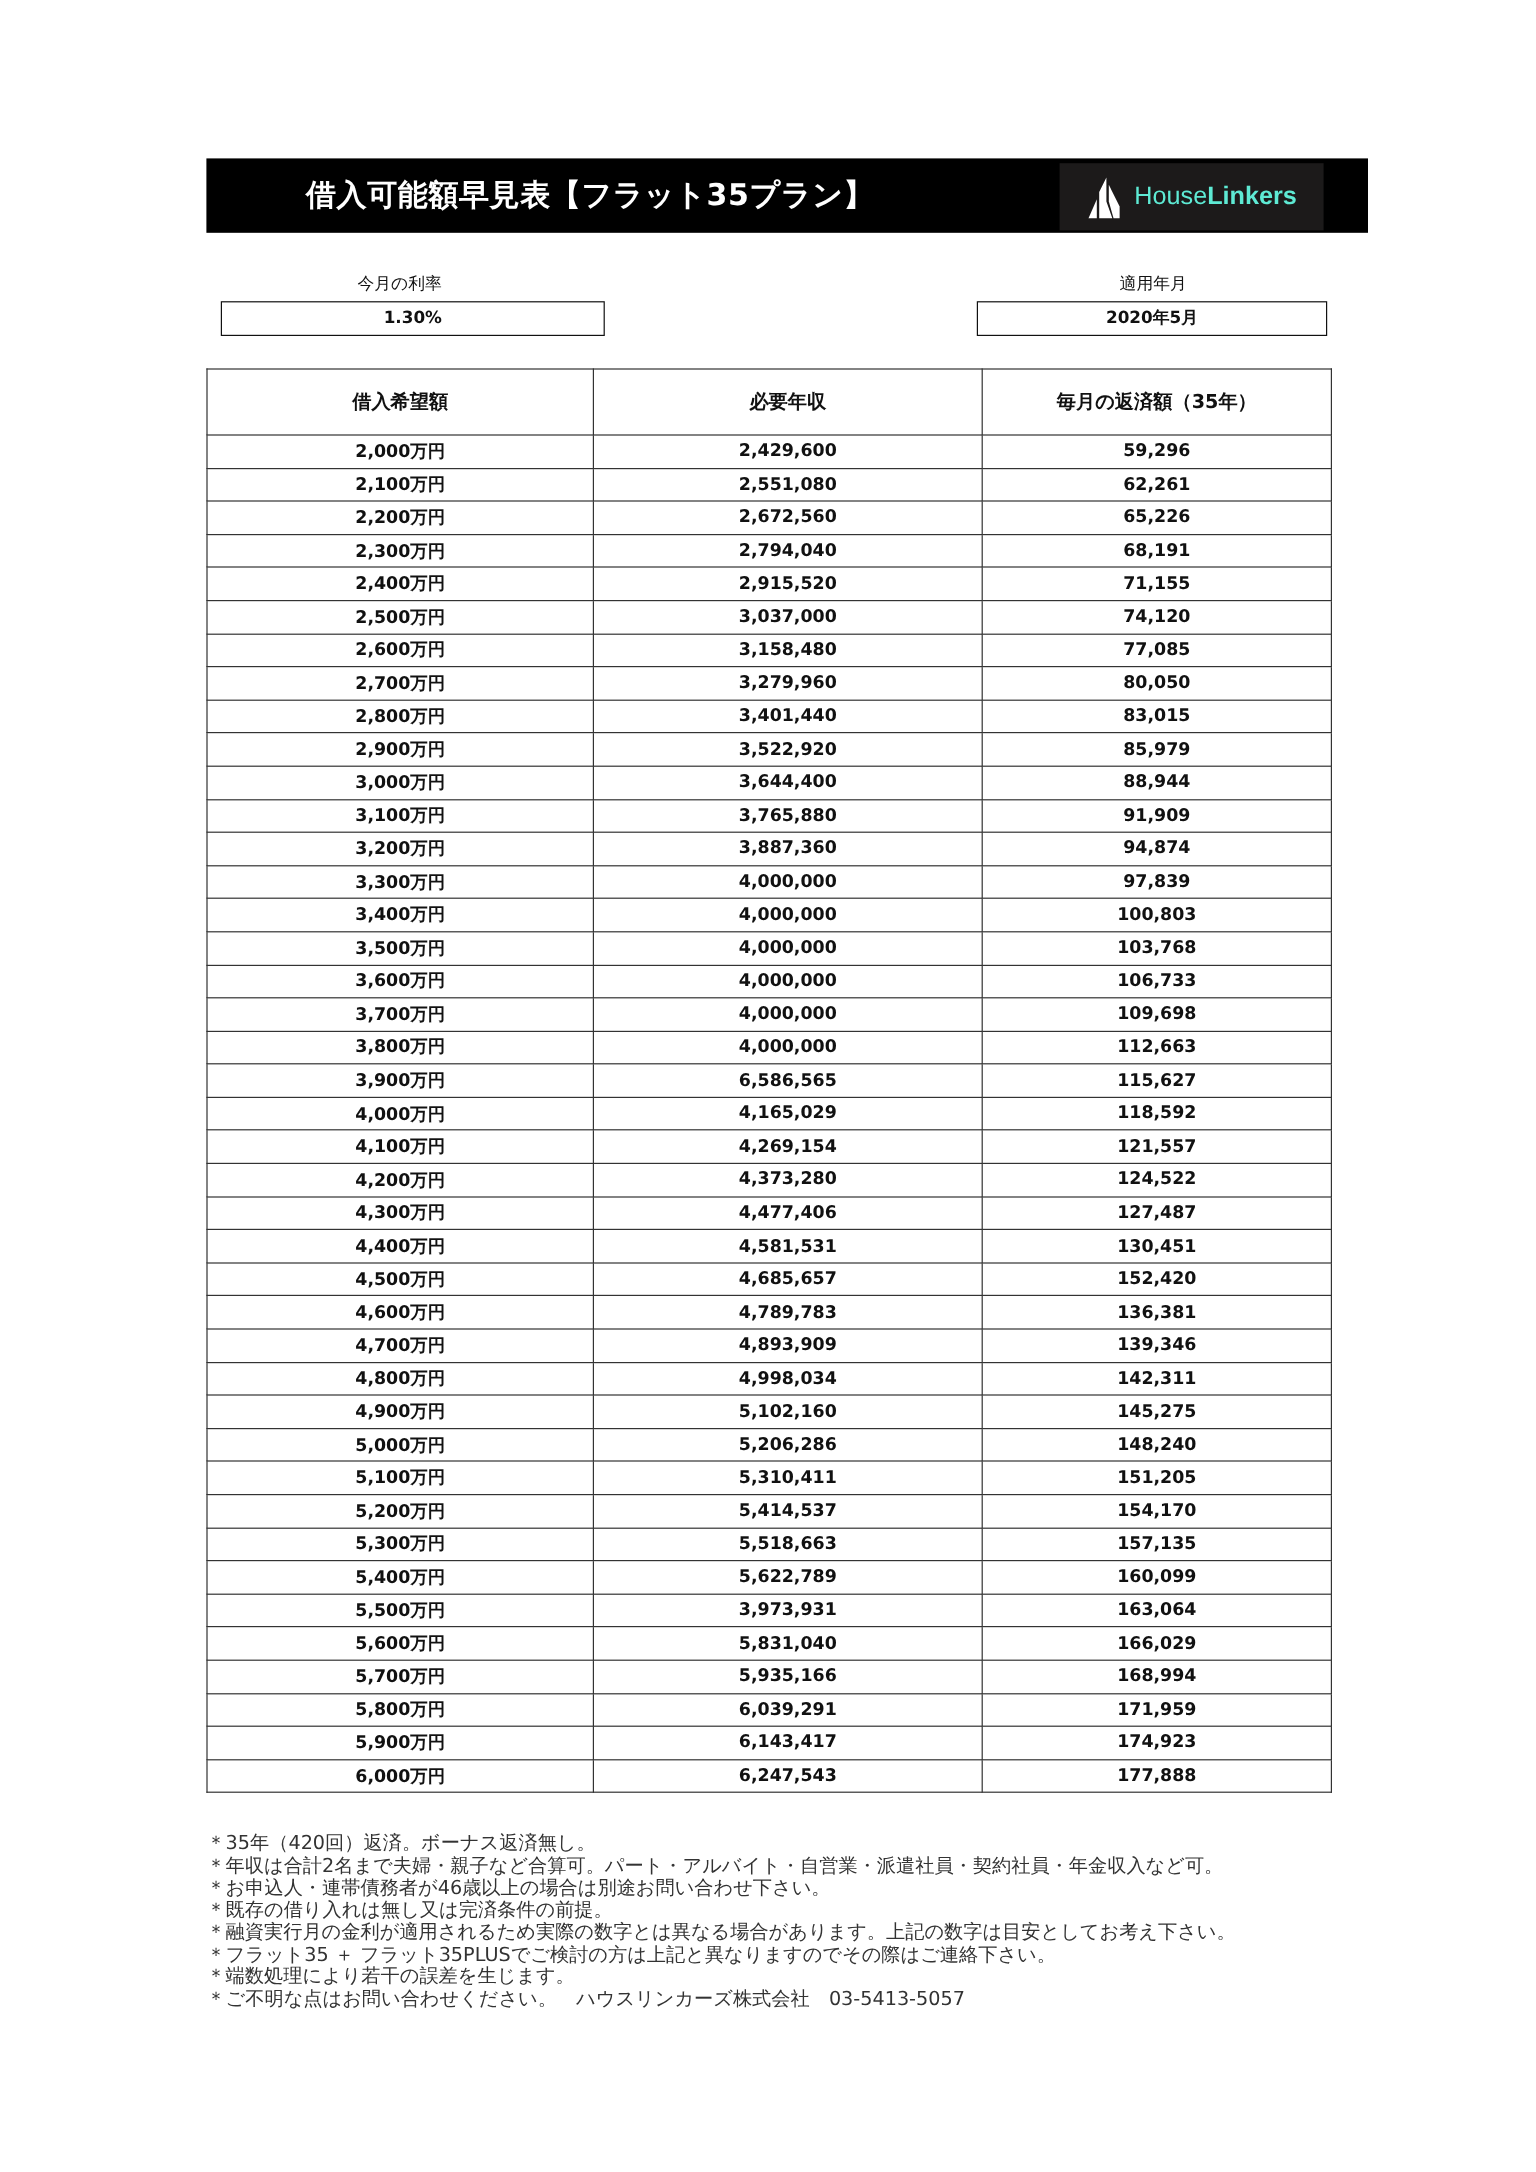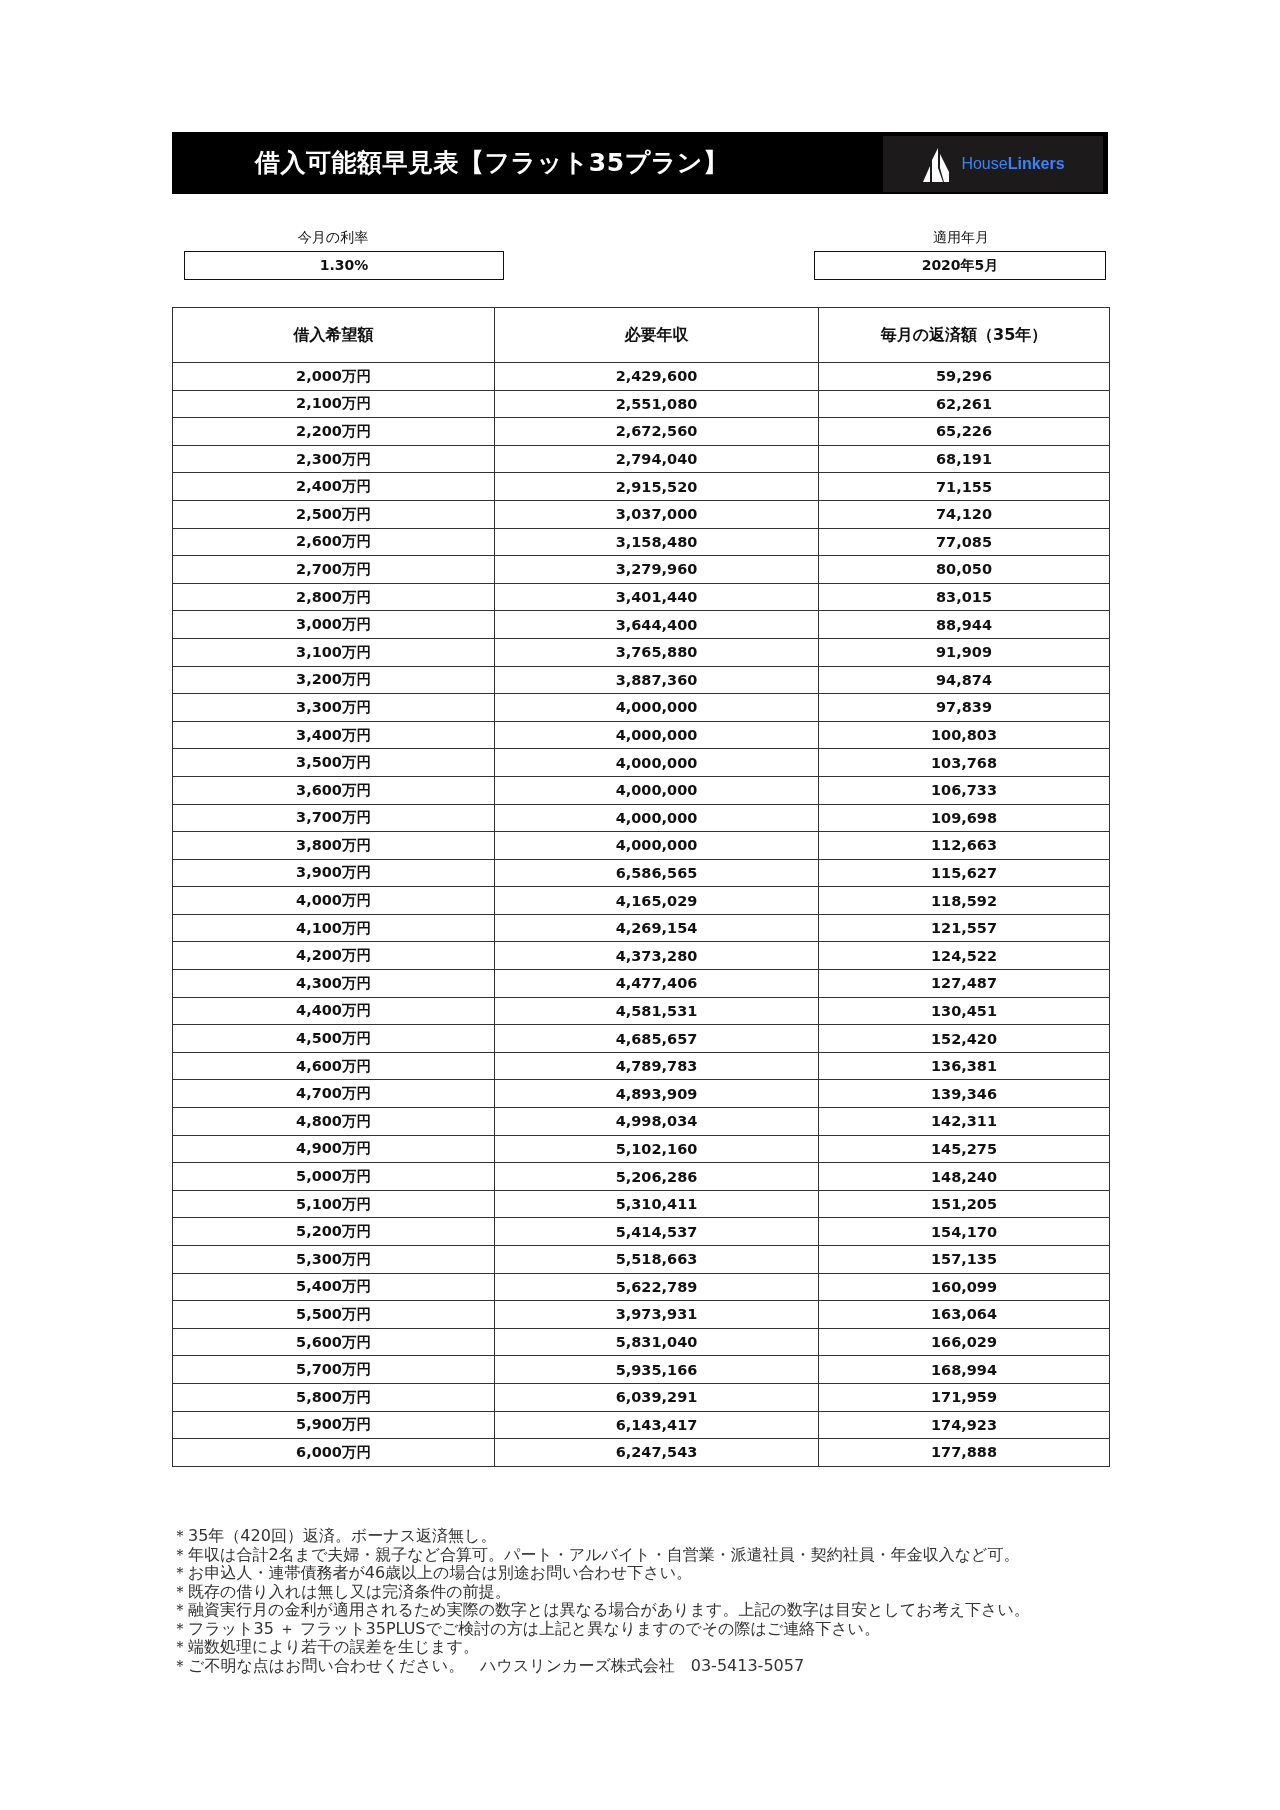--- a/index.html
+++ b/index.html
@@ -1,25 +1,25 @@
 <!DOCTYPE html>
 <html><head>
 <meta charset="utf-8">
 <style>
   html, body { margin: 0; padding: 0; background: #ffffff; }
   body { width: 1280px; height: 1810px; position: relative; overflow: hidden;
          font-family: "DejaVu Sans", "Liberation Sans", sans-serif; color: #111; }
   .header { position: absolute; left: 172px; top: 132px; width: 936px; height: 62px;
-            background: #000; }
+            background: #000; padding-left: 32px; }
   .header .title { position: absolute; left: 83px; top: 0; height: 62px; line-height: 62px;
             color: #fff; font-size: 25px; font-weight: bold; letter-spacing: 0.5px; white-space: nowrap; }
   .logo { position: absolute; left: 711px; top: 4px; width: 220px; height: 56px; background: #1c1a1a;
           display: flex; align-items: center; justify-content: center; gap: 10px; }
   .logo svg { width: 30px; height: 36px; display: block; }
-  .logo .brand { color: #3b82f6; font-family: "Liberation Sans", sans-serif; font-size: 16px; white-space: nowrap; }
+  .logo .brand { color: #5eead4; font-family: "Liberation Sans", sans-serif; font-size: 21px; white-space: nowrap; }
   .logo .brand b { font-weight: bold; }
   .field-label { position: absolute; top: 227px; height: 20px; line-height: 20px; text-align: center;
                  font-size: 14px; font-weight: normal; }
   .field-box { position: absolute; top: 251px; height: 27px; line-height: 27px; border: 1.5px solid #111;
                text-align: center; font-size: 14px; font-weight: bold; box-sizing: content-box; }
   #rate-label { left: 172px; width: 322px; }
   #rate-box { left: 184px; width: 318px; }
   #date-label { left: 814px; width: 294px; }
   #date-box { left: 814px; width: 290px; }
   table.main { position: absolute; left: 172px; top: 307px; width: 937px; border-collapse: collapse;
@@ -108,20 +108,25 @@
         <td>2,700万円</td>
         <td>3,279,960</td>
         <td>80,050</td>
       </tr>
       <tr>
         <td>2,800万円</td>
         <td>3,401,440</td>
         <td>83,015</td>
       </tr>
       <tr>
+        <td>2,900万円</td>
+        <td>3,522,920</td>
+        <td>85,979</td>
+      </tr>
+      <tr>
         <td>3,000万円</td>
         <td>3,644,400</td>
         <td>88,944</td>
       </tr>
       <tr>
         <td>3,100万円</td>
         <td>3,765,880</td>
         <td>91,909</td>
       </tr>
       <tr>

